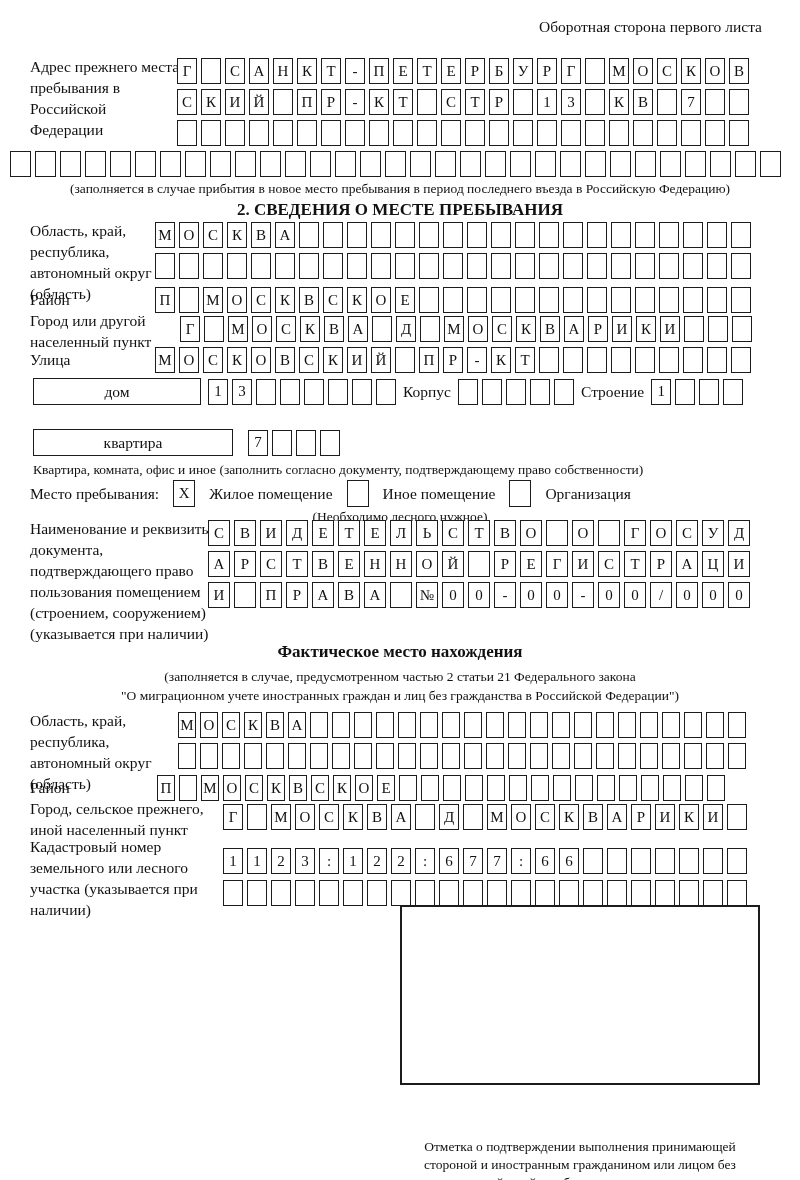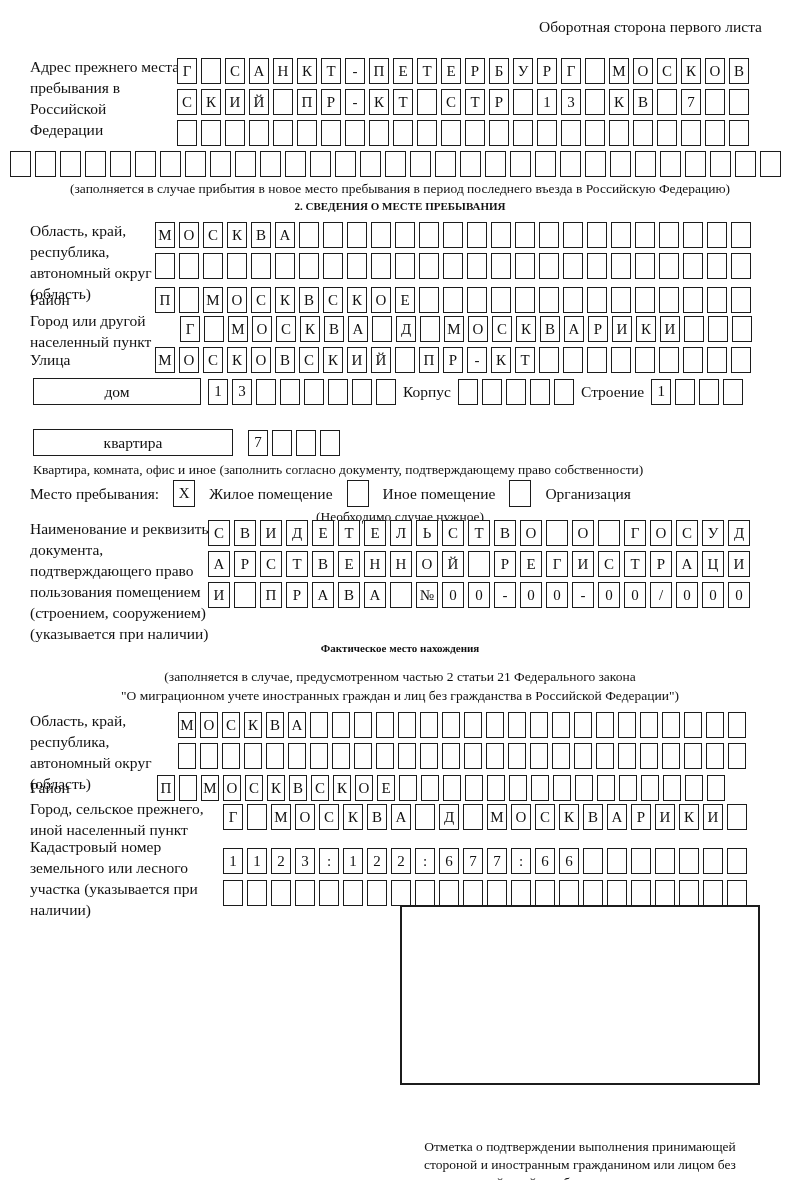--- a/index.html
+++ b/index.html
@@ -3,21 +3,21 @@
 <meta charset="utf-8">
 <style>
   html,body{margin:0;padding:0;background:#fff;}
   .page{
     position:relative;width:800px;height:1180px;background:#fff;color:#111;
     font-family:"Liberation Serif","DejaVu Serif",serif;overflow:hidden;
   }
   .abs{position:absolute;}
   .lbl{font-size:15.5px;line-height:21px;}
   .cap{font-size:13.5px;line-height:17px;}
-  .title{width:100%;text-align:center;font-weight:bold;font-size:11px;}
+  .title{width:100%;text-align:center;font-weight:bold;font-size:17px;}
   .centered{width:100%;text-align:center;}
   .cells{display:flex;gap:4px;}
   .cell{
     flex:none;width:20px;height:26px;box-sizing:border-box;
     border:1.6px solid #1c1c1c;display:flex;align-items:center;justify-content:center;
     font-size:15px;background:#fff;
   }
   .cells-doc .cell{width:22px;}
   .cells-26 .cell{width:18px;}
   .cells-31 .cell{width:21px;}
@@ -340,21 +340,21 @@
 
   <div class="abs hrow" style="top:480px;left:30px;gap:14px;">
     <span class="optlbl">Место пребывания:</span>
     <span class="chk">X</span>
     <span class="optlbl">Жилое помещение</span>
     <span class="chk"></span>
     <span class="optlbl">Иное помещение</span>
     <span class="chk"></span>
     <span class="optlbl">Организация</span>
   </div>
-  <div class="abs cap centered" style="top:508px;">(Необходимо случае нужное)</div>
+  <div class="abs cap centered" style="top:508px;">(Необходимо лесного нужное)</div>
 
   <div class="abs lbl" style="top:518px;left:30px;width:186px;">Наименование и реквизиты документа, подтверждающего право пользования помещением (строением, сооружением) (указывается при наличии)</div>
   <div class="abs cells cells-doc" style="top:520px;left:208px;">
       <span class="cell">С</span>
       <span class="cell">В</span>
       <span class="cell">И</span>
       <span class="cell">Д</span>
       <span class="cell">Е</span>
       <span class="cell">Т</span>
       <span class="cell">Е</span>

